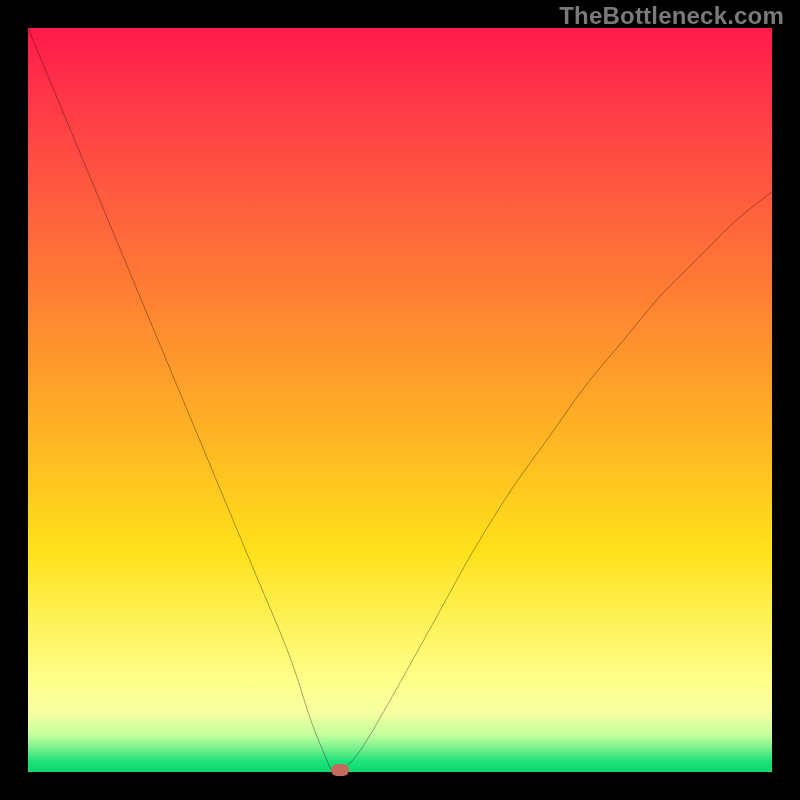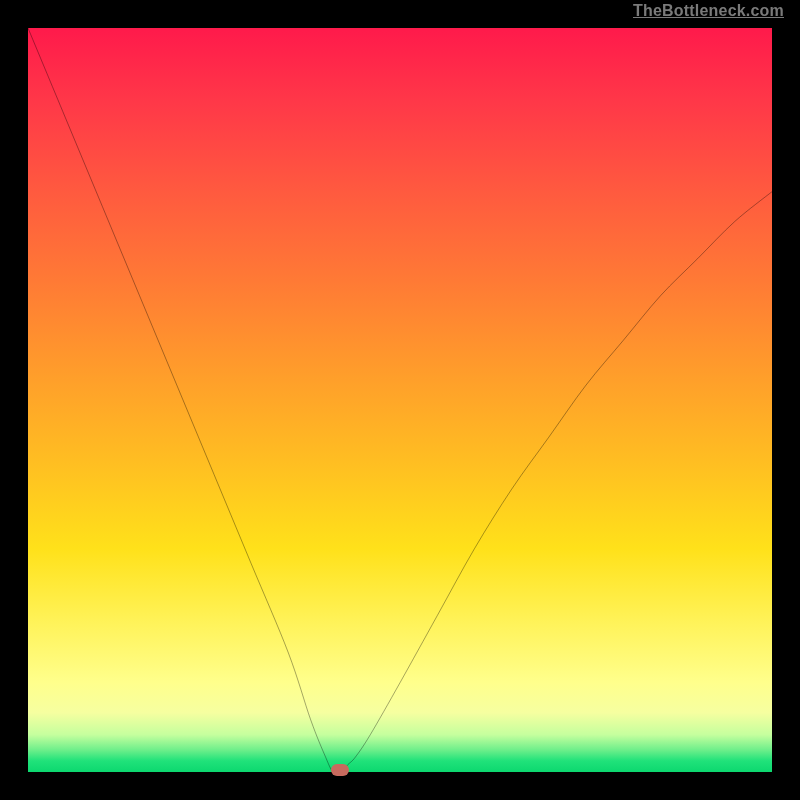--- a/index.html
+++ b/index.html
@@ -15,25 +15,24 @@
     position: relative;
     width: 800px;
     height: 800px;
     background: #000;
   }
   .watermark {
     position: absolute;
     top: 2px;
     right: 16px;
     color: #7a7a7a;
-    font-size: 16px;
+    font-size: 24px;
     font-weight: 600;
     letter-spacing: 0.2px;
     z-index: 5;
-    text-decoration: underline;
   }
   .plot-area {
     position: absolute;
     left: 28px;
     top: 28px;
     width: 744px;
     height: 744px;
     background: linear-gradient(to bottom,
         #ff1a4b 0%,
         #ff3848 10%,

